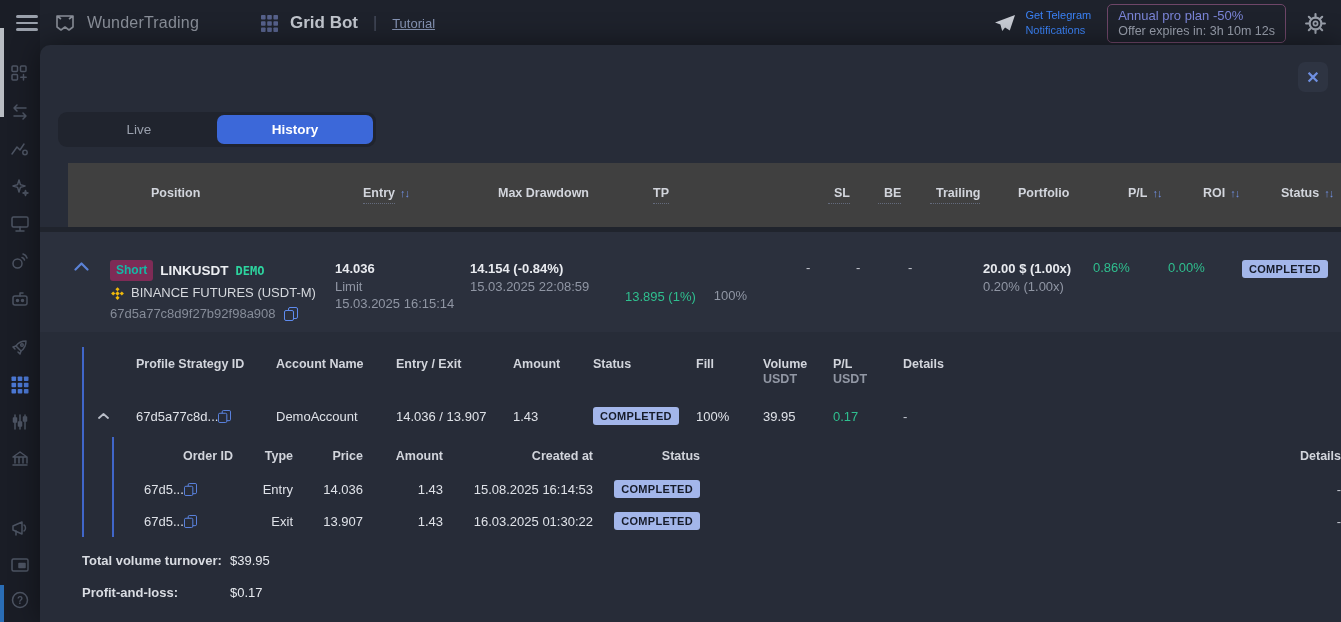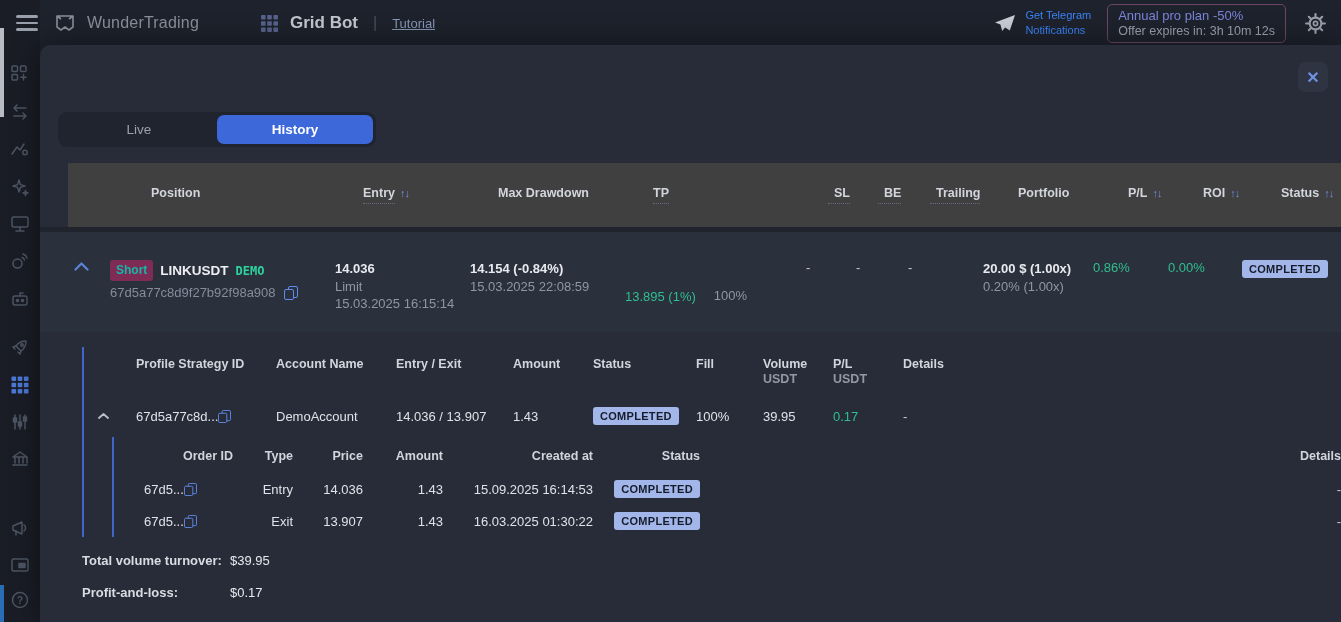--- a/index.html
+++ b/index.html
@@ -305,20 +305,34 @@
     <span class="chev-cell">
       <svg width="17" height="9" viewBox="0 0 16 9">
           <polyline points="2,7.5 8,1.5 14,7.5" fill="none" stroke="#5b82d7" stroke-width="2.2" stroke-linecap="round" stroke-linejoin="round"></polyline>
         </svg>
     </span>
     <span class="pos-cell">
       <span class="pos-l1">
         <span class="badge-side">Short</span>
         <span class="symbol">LINKUSDT</span>
         <span class="demo">DEMO</span>
+      </span>
+      <span class="pos-l2">
+        <span>
+            <svg width="15" height="15" viewBox="0 0 16 16">
+              <g fill="#f0b90b">
+                <polygon points="8,1.2 10.2,3.4 8,5.6 5.8,3.4"></polygon>
+                <polygon points="8,10.4 10.2,12.6 8,14.8 5.8,12.6"></polygon>
+                <polygon points="3.4,5.8 5.6,8 3.4,10.2 1.2,8"></polygon>
+                <polygon points="12.6,5.8 14.8,8 12.6,10.2 10.4,8"></polygon>
+                <polygon points="8,5.6 10.4,8 8,10.4 5.6,8"></polygon>
+              </g>
+            </svg>
+          </span>
+        <span>BINANCE FUTURES (USDT-M)</span>
       </span>
       <span class="pos-l3">
         <span>67d5a77c8d9f27b92f98a908</span>
         <button class="copy-btn">
             <svg width="14" height="14" viewBox="0 0 14 14">
               <rect x="4.5" y="0.5" width="9" height="11" rx="1.5" stroke="#5f8bef" fill="none"></rect>
               <rect x="0.5" y="3.5" width="9" height="10" rx="1.5" stroke="#5f8bef" fill="#2b303d"></rect>
             </svg>
           </button>
       </span>
@@ -406,21 +420,21 @@
             <button class="copy-btn">
                 <svg width="13" height="13" viewBox="0 0 14 14">
                   <rect x="4.5" y="0.5" width="9" height="11" rx="1.5" stroke="#5f8bef" fill="none"></rect>
                   <rect x="0.5" y="3.5" width="9" height="10" rx="1.5" stroke="#5f8bef" fill="#272c38"></rect>
                 </svg>
               </button>
           </div>
           <div class="cell-txt">Entry</div>
           <div class="cell-txt">14.036</div>
           <div class="cell-txt">1.43</div>
-          <div class="cell-txt">15.09.2025 16:14:53</div>
+          <div class="cell-txt">15.08.2025 16:14:53</div>
           <div><span class="badge-status">COMPLETED</span></div>
           <div class="dash">-</div>
         </div>
 
         <div class="order-grid order-row">
           <div class="first idflex">
             <span class="cell-txt">67d5...</span>
             <button class="copy-btn">
                 <svg width="13" height="13" viewBox="0 0 14 14">
                   <rect x="4.5" y="0.5" width="9" height="11" rx="1.5" stroke="#5f8bef" fill="none"></rect>

